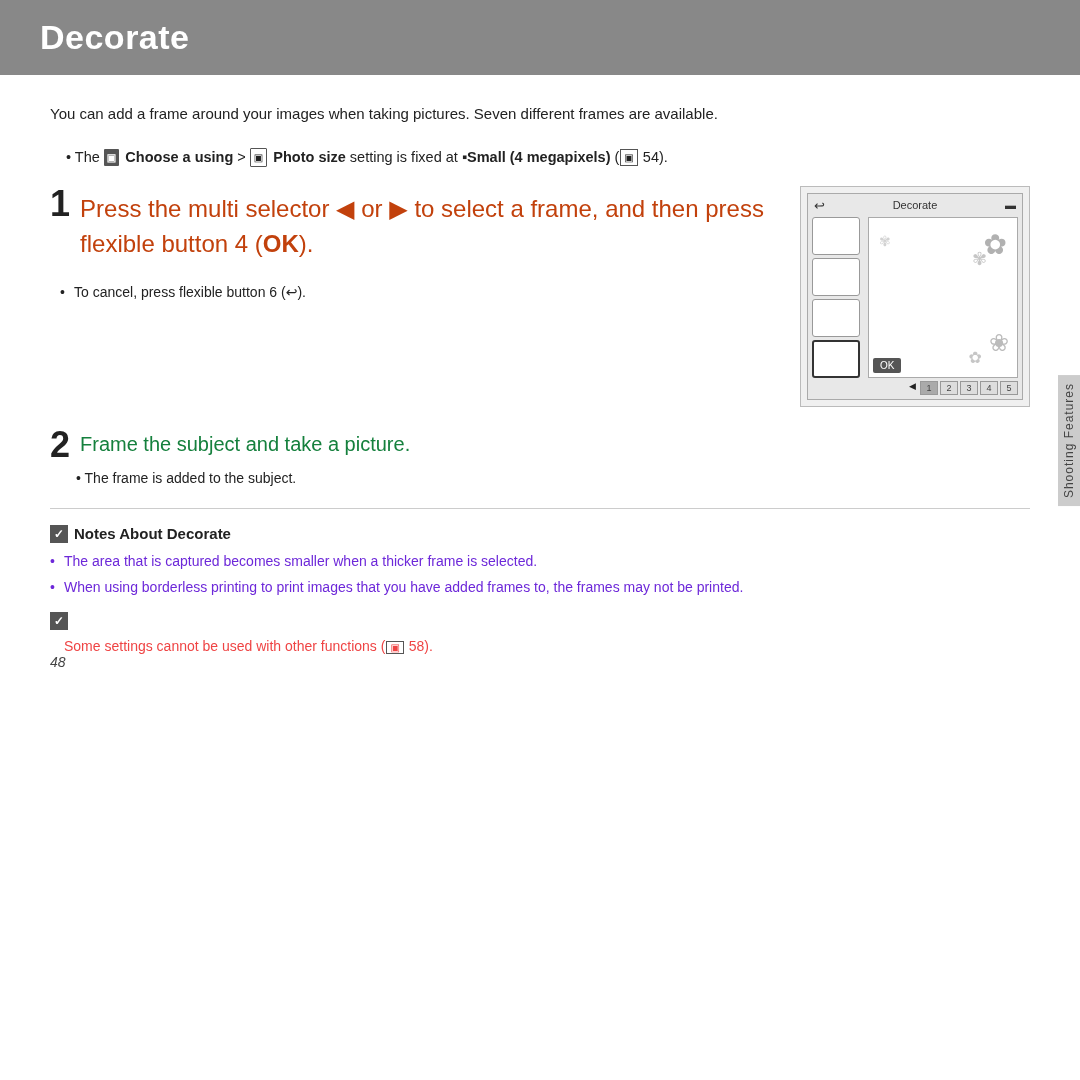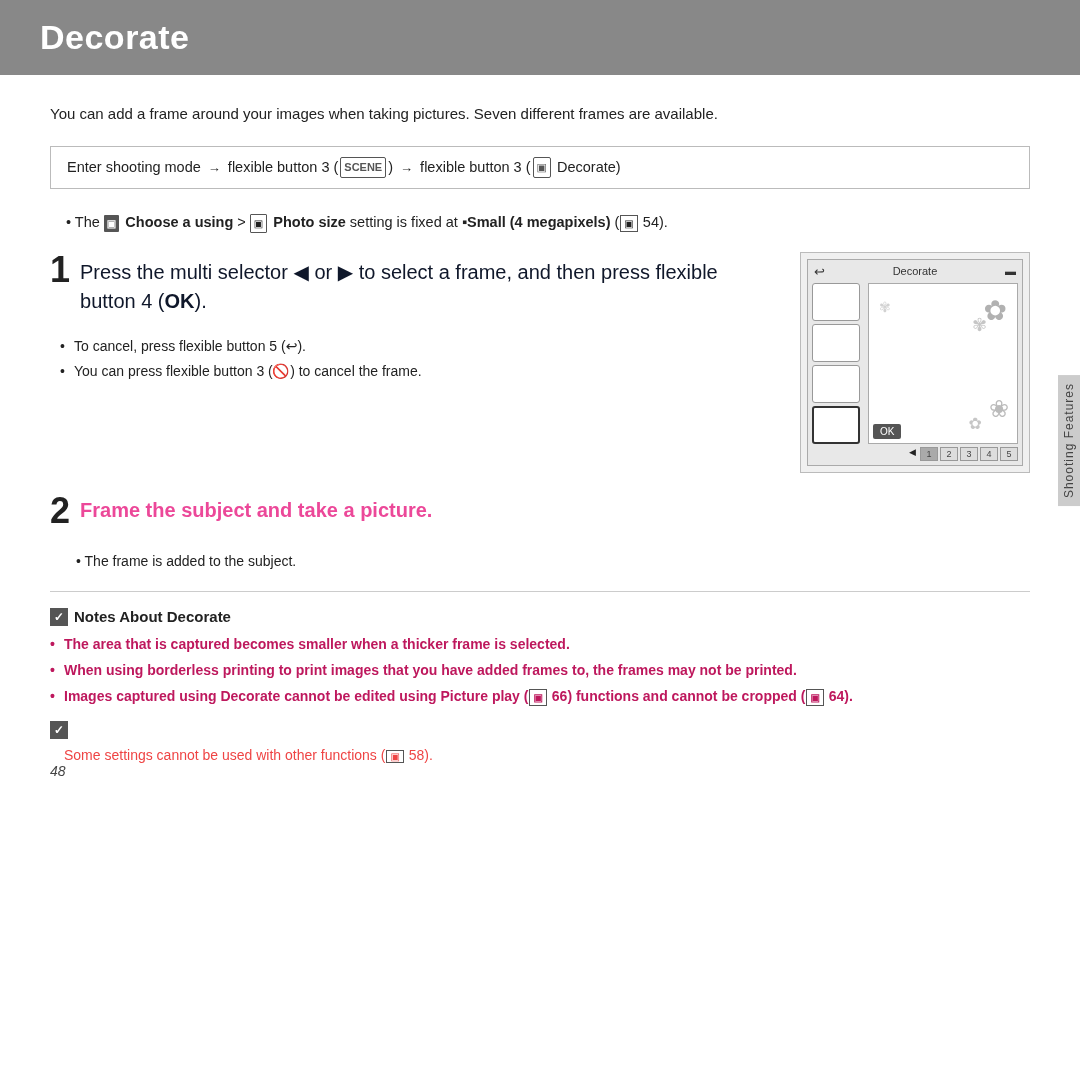--- a/index.html
+++ b/index.html
@@ -62,23 +62,23 @@
     }
     .step-number {
       font-size: 36px;
       font-weight: bold;
       color: #222;
       line-height: 1;
       margin-right: 10px;
       float: left;
     }
     .step-heading {
-      font-size: 20px;
+      font-size: 24px;
       font-weight: normal;
-      color: #0f172a;
+      color: #c2410c;
       line-height: 1.45;
       margin-bottom: 10px;
     }
     .step-heading strong {
       font-weight: bold;
     }
     .sub-bullets {
       font-size: 14px;
       color: #222;
       line-height: 1.55;
@@ -183,23 +183,23 @@
       color: #444;
     }
     .tab.active {
       background: #aaa;
     }
     .step2-section {
       margin-bottom: 22px;
     }
     .step2-heading {
       font-size: 20px;
-      font-weight: bold;
-      color: #ec4899;
-      margin-bottom: 25px;
+      font-weight: normal;
+      color: #15803d;
+      margin-bottom: 8px;
     }
     .step2-sub {
       font-size: 14px;
       color: #222;
       padding-left: 26px;
     }
     .step2-sub::before {
       content: '• ';
     }
     .divider {
@@ -228,24 +228,23 @@
       justify-content: center;
       color: #fff;
       font-size: 12px;
       font-weight: bold;
     }
     .notes-bullets li {
       list-style: none;
       padding-left: 14px;
       position: relative;
       font-size: 14px;
-      color: #be185d;
+      color: #6d28d9;
       line-height: 1.5;
       margin-bottom: 5px;
-      font-weight: bold;
     }
     .notes-bullets li::before {
       content: '• ';
       position: absolute;
       left: 0;
     }
     .sidebar-label {
       position: absolute;
       right: 0;
       top: 300px;
@@ -333,41 +332,35 @@
 <body>
 
 <div class="title-bar">
   <h1>Decorate</h1>
 </div>
 
 <div class="content">
 
   <p class="intro-text">You can add a frame around your images when taking pictures. Seven different frames are available.</p>
 
-  <div class="navigation-box">
-    <span>
-      Enter shooting mode <span class="arrow">→</span> flexible button 3 (<span class="scene-icon">SCENE</span>) <span class="arrow">→</span> flexible button 3 (<span class="decorate-icon">▣</span> Decorate)
-    </span>
-  </div>
 
   <div class="bullet-note">
     The <span class="choose-size-icon">▣</span> <strong>Choose a using</strong> &gt; <span class="photo-size-icon">▣</span> <strong>Photo size</strong> setting is fixed at <strong>▪Small (4 megapixels)</strong> (<span class="book-icon">▣</span> 54).
   </div>
 
   <div class="step-section">
     <div class="step-text">
       <div style="display:flex; align-items:flex-start; margin-bottom:10px;">
         <span class="step-number">1</span>
         <p class="step-heading" style="padding-top:6px;">
           Press the multi selector ◀ or ▶ to select a frame, and then press flexible button 4 (<strong>OK</strong>).
         </p>
       </div>
       <ul class="sub-bullets">
-        <li>To cancel, press flexible button 5 (↩).</li>
-        <li>You can press flexible button 3 (🚫) to cancel the frame.</li>
+        <li>To cancel, press flexible button 6 (↩).</li>
       </ul>
     </div>
 
     <div class="camera-screen">
       <div class="camera-screen-inner">
         <div class="screen-title-bar">
           <span class="undo-icon">↩</span>
           <span>Decorate</span>
           <span>▬</span>
         </div>
@@ -411,21 +404,20 @@
   <hr class="divider">
 
   <div class="notes-section">
     <div class="notes-header">
       <span class="check-icon">✓</span>
       <span>Notes About Decorate</span>
     </div>
     <ul class="notes-bullets">
       <li>The area that is captured becomes smaller when a thicker frame is selected.</li>
       <li>When using borderless printing to print images that you have added frames to, the frames may not be printed.</li>
-      <li>Images captured using <strong>Decorate</strong> cannot be edited using <strong>Picture play</strong> (<span class="book-icon">▣</span> 66) functions and cannot be cropped (<span class="book-icon">▣</span> 64).</li>
     </ul>
   </div>
 
   <div class="notes-section">
     <div class="notes-header">
       <span class="check-icon">✓</span>
     </div>
     <p style="font-size:14px; color:#ef4444; padding-left:14px;">Some settings cannot be used with other functions (<span class="book-icon">▣</span> 58).</p>
   </div>
 

